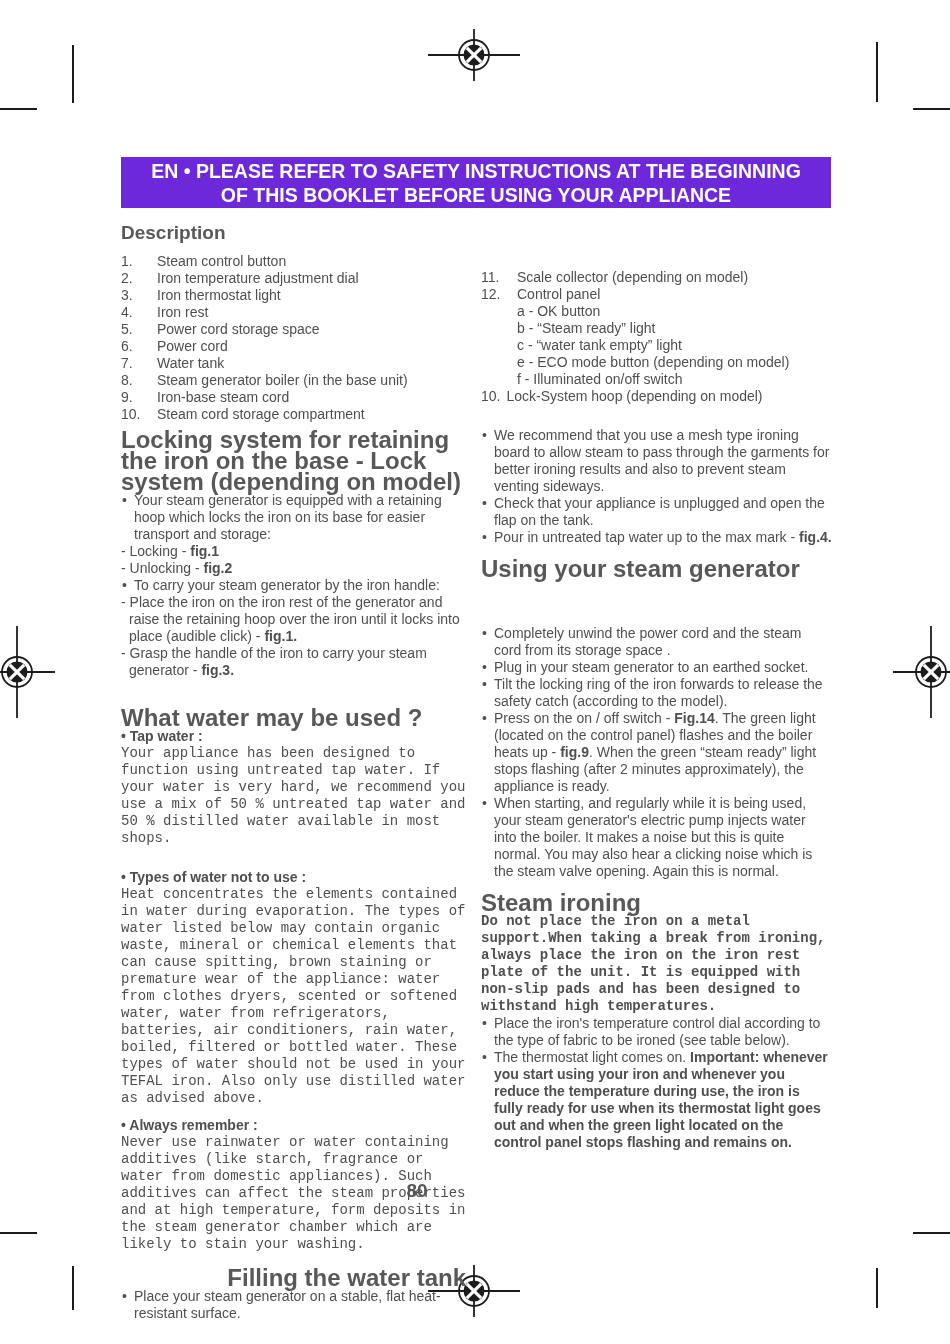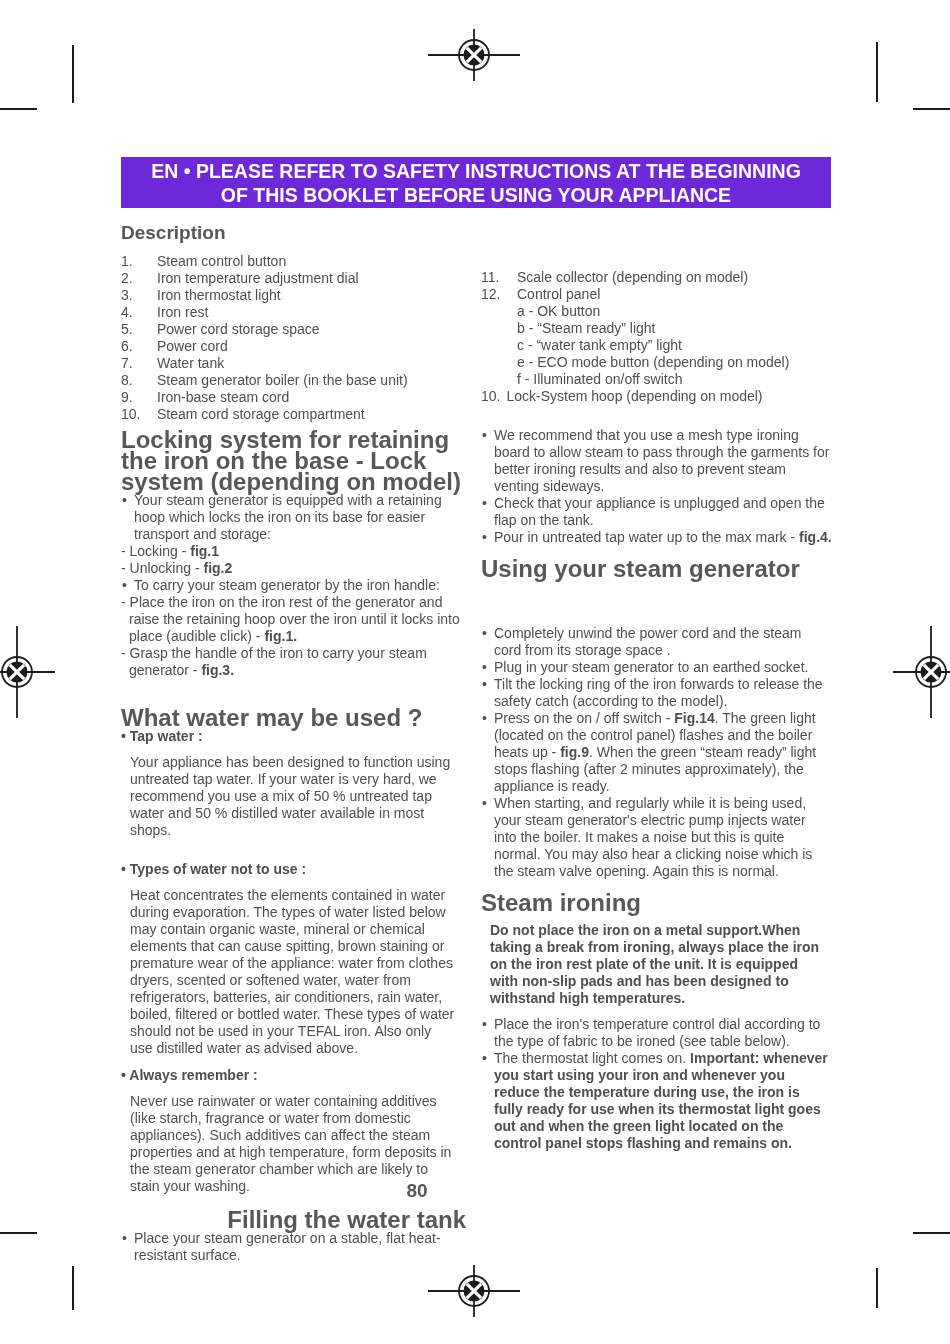--- a/index.html
+++ b/index.html
@@ -28,21 +28,21 @@
   .h-desc{font-size:19px;font-weight:bold;color:#58585a;margin:0 0 9px 0;line-height:22px;}
   .section{font-size:24px;font-weight:bold;color:#58585a;margin:0;line-height:21px;}
   .numrow{display:flex;}
   .numrow .num{flex:0 0 36px;}
   .numrow.tight .num{flex:0 0 auto;margin-right:6px;}
   .sub{margin-left:36px;}
   .bullet{position:relative;padding-left:13px;}
   .bullet::before{content:"\2022";position:absolute;left:1px;}
   .dash{padding-left:8px;text-indent:-8px;}
   .blabel{font-weight:bold;}
-  .para{margin:9px;}
+  .para{margin:0;font-family:Liberation Mono, monospace;}
   .b{font-weight:bold;}
   .bold-para{font-weight:bold;}
   .spacer{width:100%;}
   .mt6{margin-top:6px;}
   .mt10{margin-top:10px;}
   .mt12{margin-top:12px;}
   .mt14{margin-top:14px;}
   .mt22{margin-top:22px;}
   .mt28{margin-top:28px;}
   .indent7{padding-left:7px;text-align:right;}

